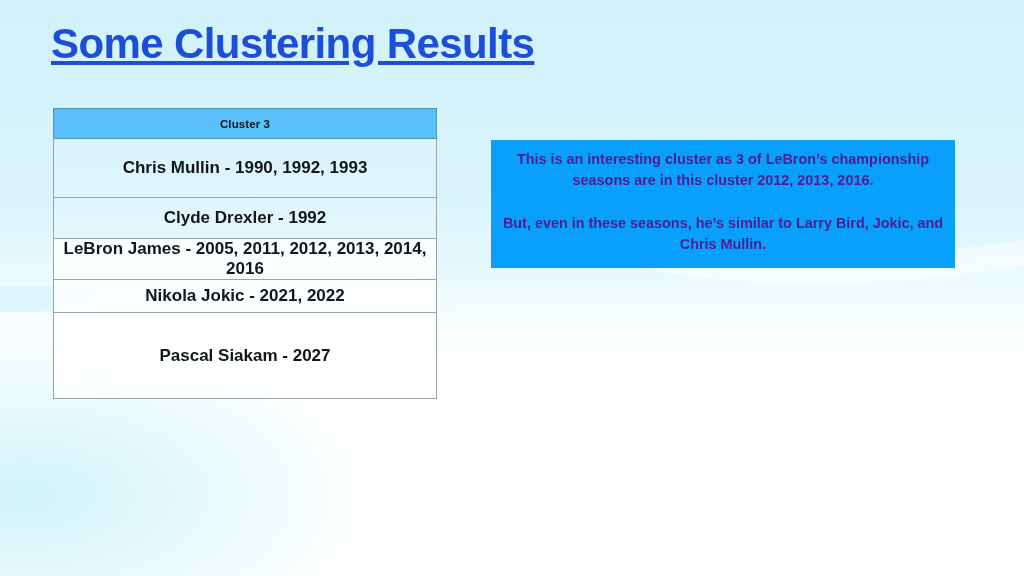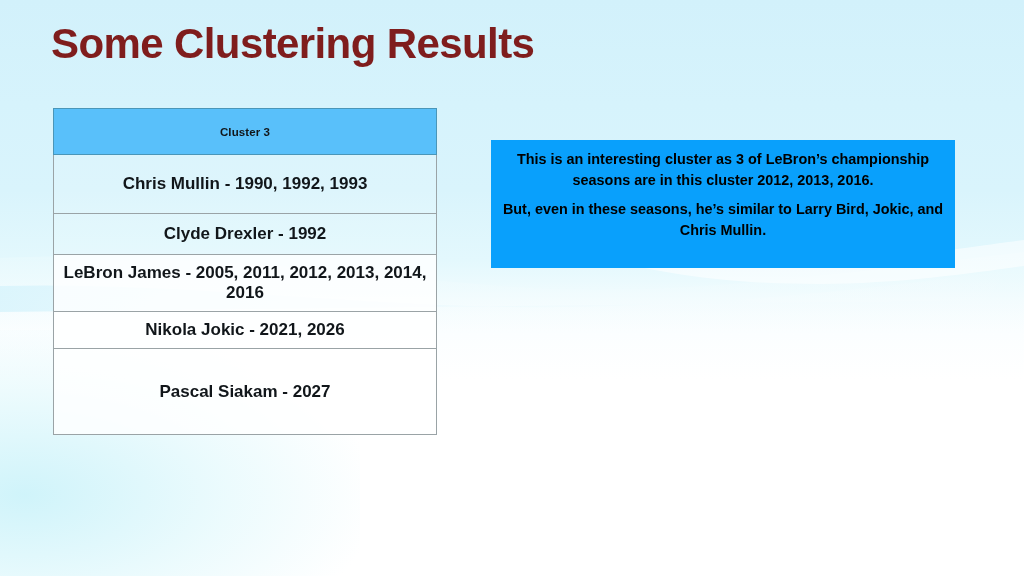--- a/index.html
+++ b/index.html
@@ -55,42 +55,43 @@
         rgba(255,255,255,0) 75%);
   }
 
   
   .title {
     position: absolute;
     left: 51px;
     top: 21px;
     font-size: 42px;
     font-weight: bold;
-    color: #7f1d1d;
+    color: #1d4ed8;
     letter-spacing: -0.6px;
     line-height: 1.1;
     white-space: nowrap;
+    text-decoration: underline;
   }
 
   
   .cluster-table {
     position: absolute;
     left: 53px;
     top: 108px;
     width: 384px;
     border-collapse: collapse;
     table-layout: fixed;
   }
   .cluster-table th,
   .cluster-table td {
     border: 1px solid #9aa3a6;
     text-align: center;
     vertical-align: middle;
     color: #11161a;
-    padding: 8px 6px;
+    padding: 0 6px;
   }
   .cluster-table th {
     background: #59c0fa;
     border-color: #4a96b8;
     font-size: 11.5px;
     font-weight: bold;
     height: 29px;
     letter-spacing: 0.1px;
   }
   .cluster-table td {
@@ -110,24 +111,24 @@
     height: 128px;
     background: #09a0fc;
     box-sizing: border-box;
     padding: 9px 10px 0 10px;
     text-align: center;
   }
   .callout p {
     margin: 0;
     font-size: 14.4px;
     font-weight: bold;
-    color: #000000;
+    color: #4c1d95;
     line-height: 1.48;
   }
-  .callout p.gap { margin-top: 7px; }
+  .callout p.gap { margin-top: 21px; }
 </style>
 </head>
 <body>
 
 <div id="slide">
 
   <div class="bg-base"></div>
 
   <svg class="bg-wave" viewBox="0 0 1024 576" preserveAspectRatio="none" aria-hidden="true">
     <defs>
@@ -160,21 +161,21 @@
       <tr class="tint" style="height:59px">
         <td>Chris Mullin - 1990, 1992, 1993</td>
       </tr>
       <tr class="tint" style="height:41px">
         <td>Clyde Drexler - 1992</td>
       </tr>
       <tr class="clear" style="height:33px">
         <td>LeBron James - 2005, 2011, 2012, 2013, 2014, 2016</td>
       </tr>
       <tr class="clear" style="height:33px">
-        <td>Nikola Jokic - 2021, 2026</td>
+        <td>Nikola Jokic - 2021, 2022</td>
       </tr>
       <tr class="clear" style="height:86px">
         <td>Pascal Siakam - 2027</td>
       </tr>
     </tbody>
   </table>
 
   <div class="callout">
     <p>This is an interesting cluster as 3 of LeBron’s championship seasons are in this cluster 2012, 2013, 2016.</p>
     <p class="gap">But, even in these seasons, he’s similar to Larry Bird, Jokic, and Chris Mullin.</p>

